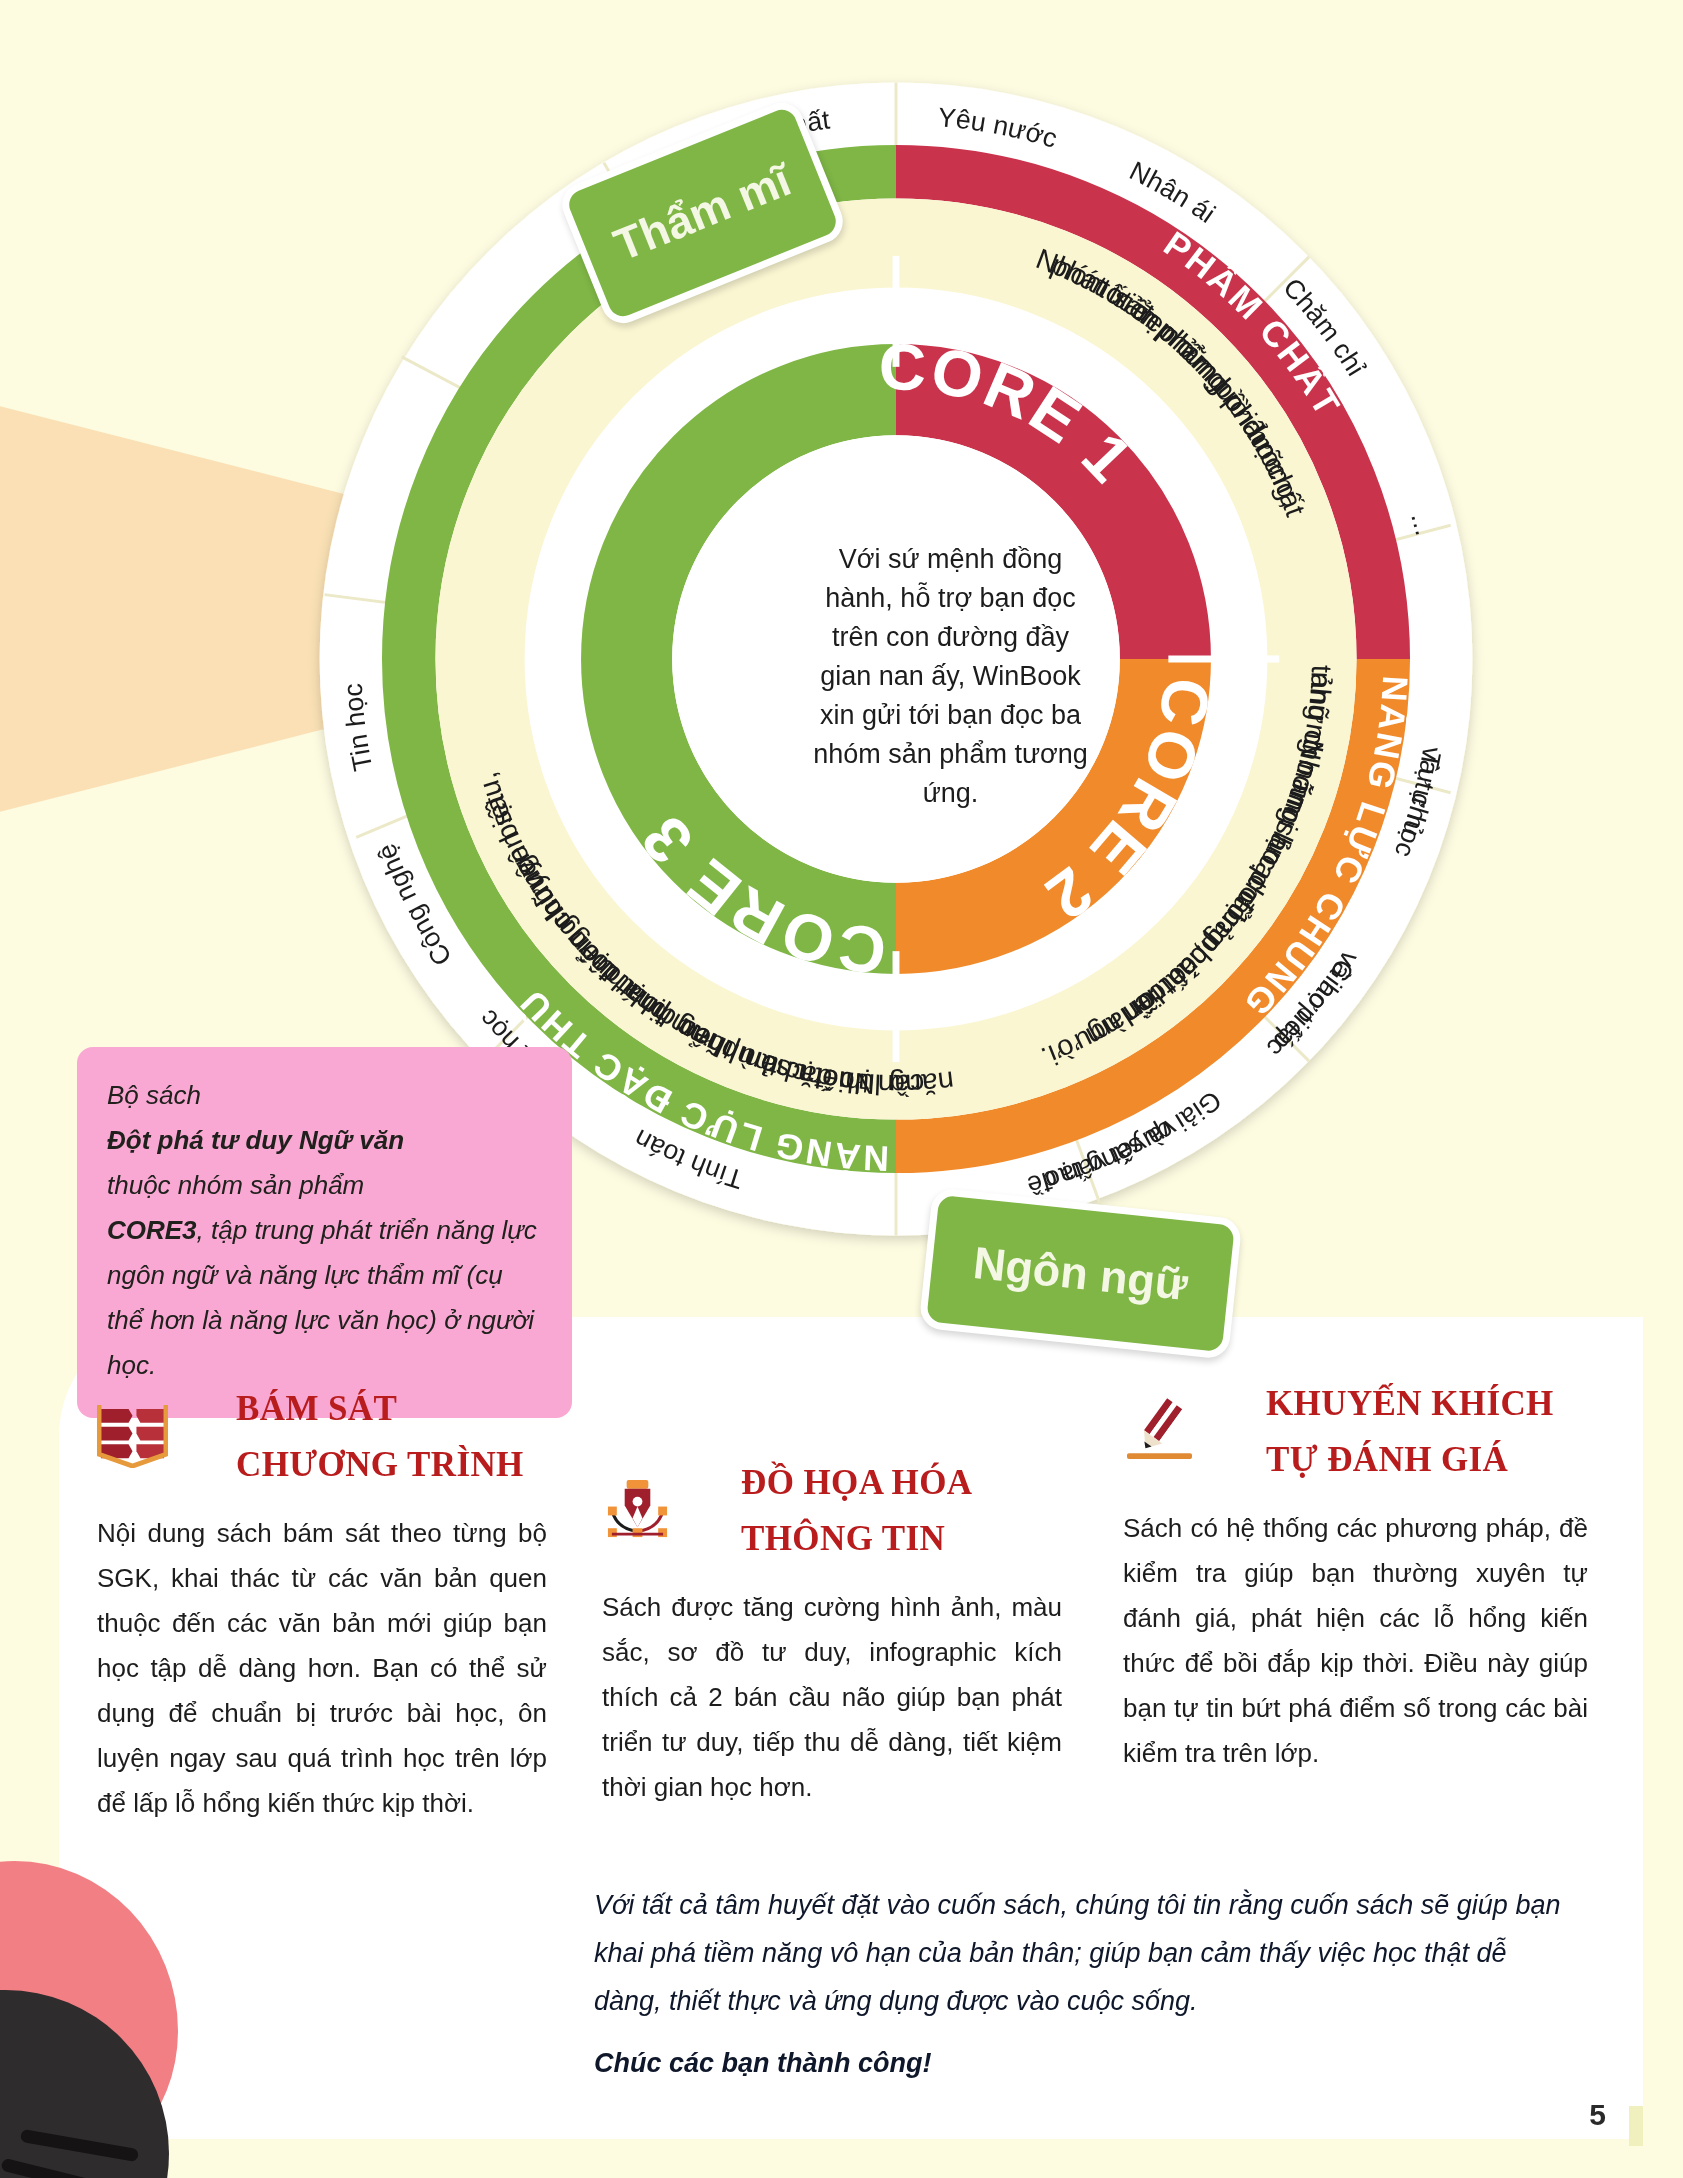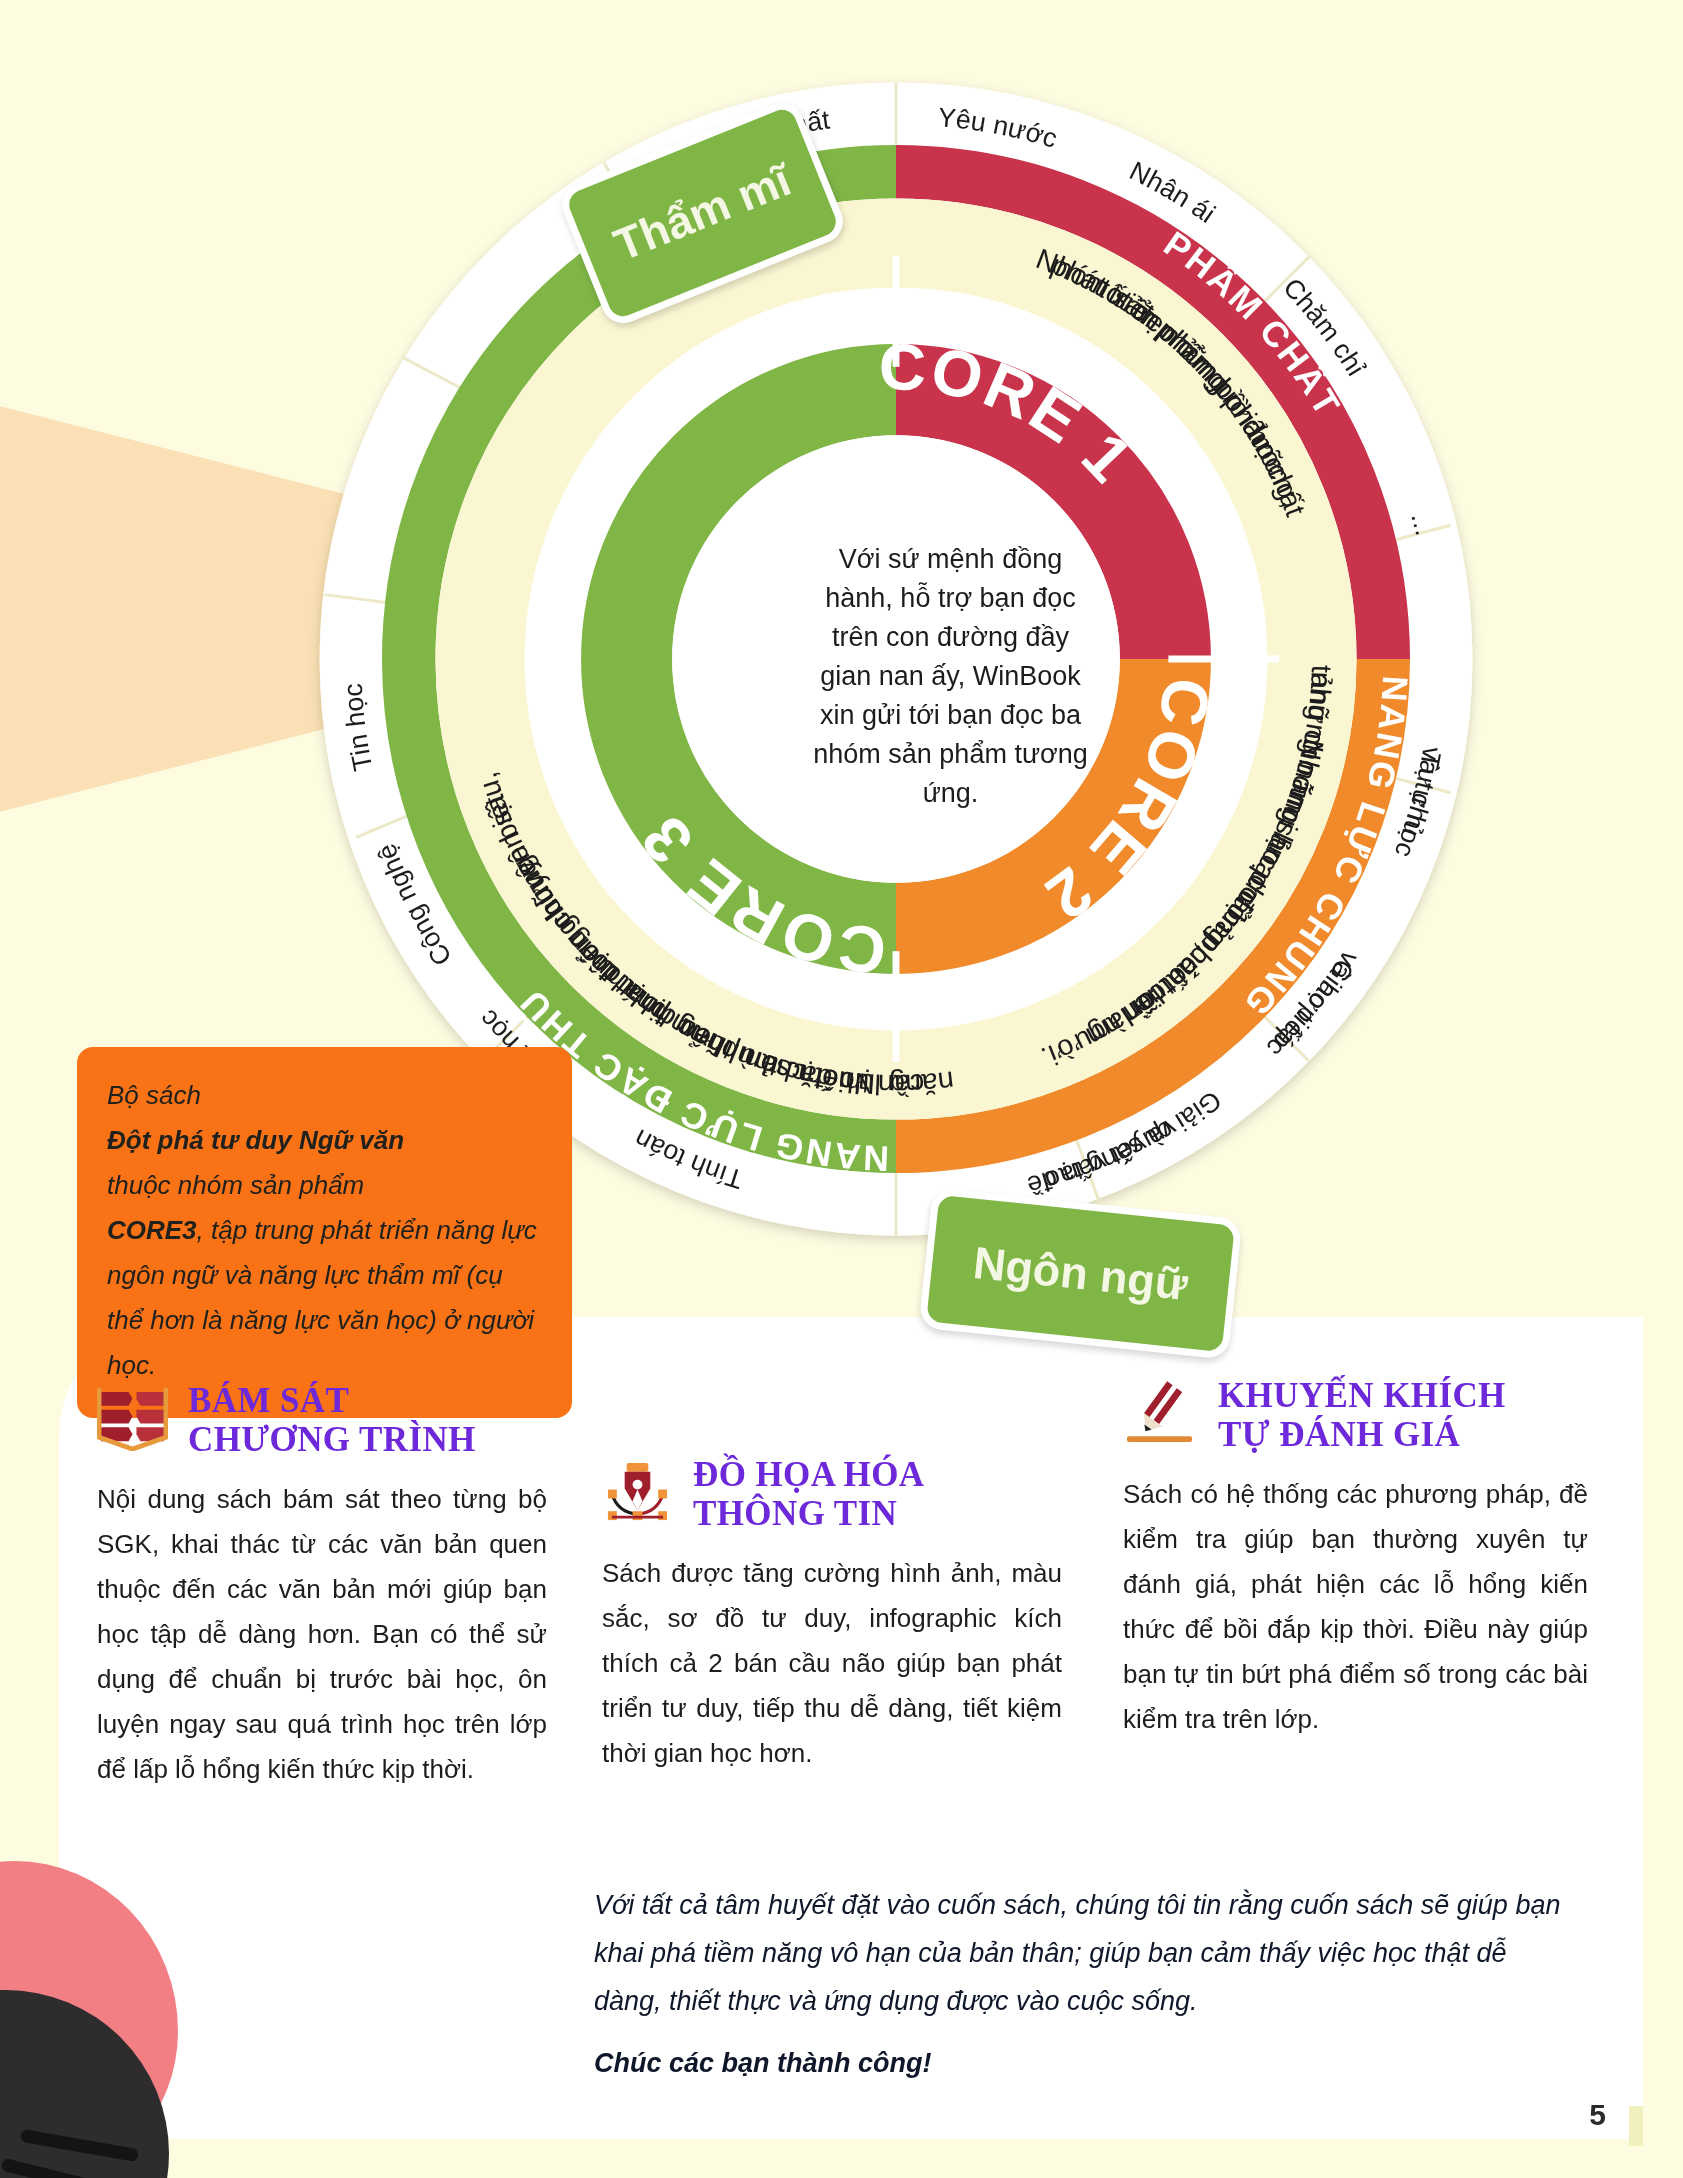--- a/index.html
+++ b/index.html
@@ -62,36 +62,36 @@
   
   .center-text{
     position:absolute;left:804px;top:540px;width:293px;
     text-align:center;font-size:27px;line-height:39px;color:#1c1c1c;
     z-index:8;
   }
 
   
   .note-box{
     position:absolute;left:77px;top:1047px;width:495px;
-    background:#f97316;border-radius:16px;padding:26px 30px 30px 30px;
+    background:#f9a8d4;border-radius:16px;padding:26px 30px 30px 30px;
     font-style:italic;font-size:26px;line-height:45px;color:#20201c;
     z-index:7;box-sizing:border-box;
   }
   .note-box b{font-weight:bold;}
 
   
   .features{position:absolute;left:0;top:1381px;width:1683px;height:515px;z-index:8;}
   .feature{position:absolute;}
   .f1{left:97px;top:0px;width:450px;}
   .f2{left:602px;top:74px;width:460px;}
   .f3{left:1123px;top:-5px;width:465px;}
   .feature-head{display:flex;align-items:center;gap:20px;margin-bottom:18px;}
   .feature-title{
     font-family:"Liberation Serif", serif;font-weight:bold;
-    font-size:35px;line-height:39px;color:#6d28d9;letter-spacing:0.4px;
+    font-size:35px;line-height:56px;color:#b91c1c;letter-spacing:0.4px;margin-left:48px;
   }
   .feature-body{
     font-size:26px;line-height:45px;color:#1d1d1d;text-align:justify;
   }
   .ico{flex:0 0 auto;}
 
   
   .closing{
     position:absolute;left:594px;top:1881px;width:980px;z-index:8;
     font-style:italic;font-size:27px;line-height:48px;color:#0f172a;

